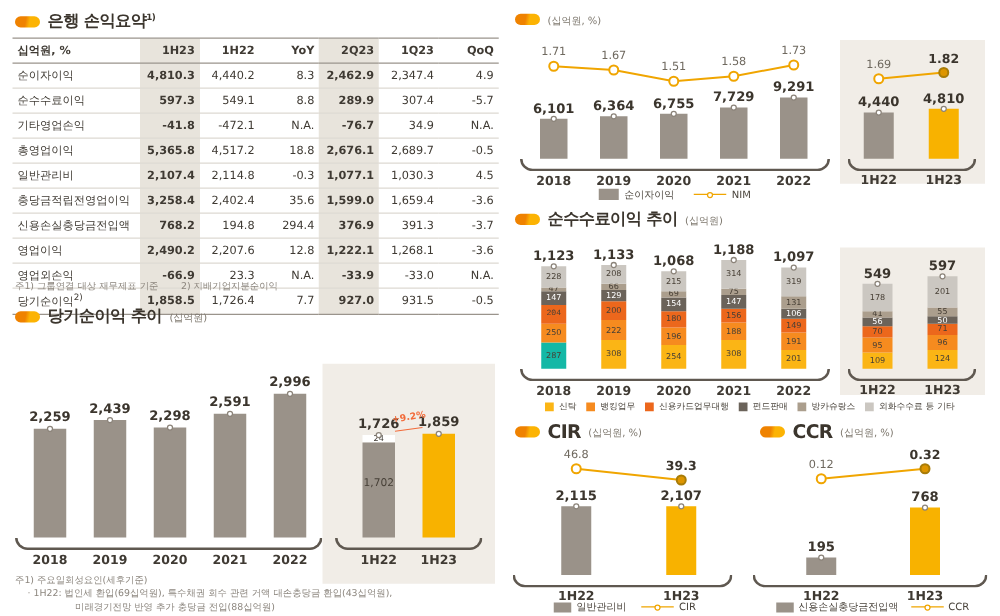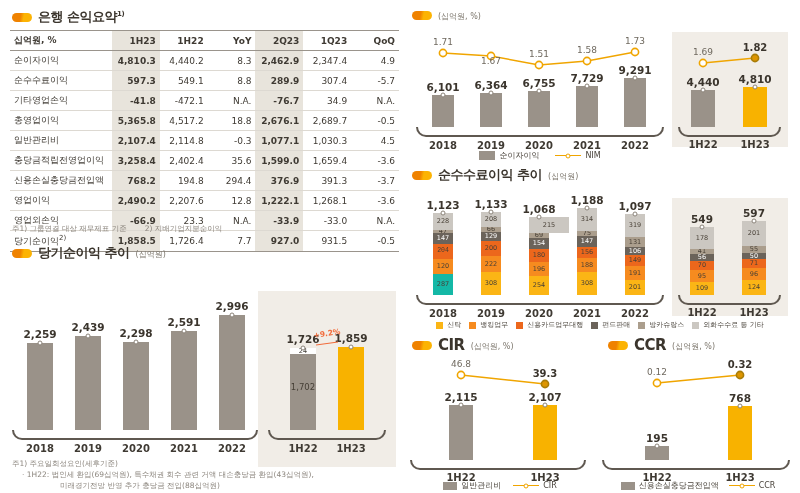--- a/index.html
+++ b/index.html
@@ -243,21 +243,21 @@
       <div class="bar-label" style="left: 227px; top: 34px;">9,291</div>
       <svg width="262" height="128" style="position: absolute; left: 0px; top: 0px; pointer-events: none; overflow: visible;">
         <polyline points="35,23 83,26 131,35 179,31 227,22" fill="none" stroke="#f0a500" stroke-width="1.5"></polyline>
         <circle cx="35" cy="23" r="3.6" fill="#fff" stroke="#f0a500" stroke-width="1.6"></circle>
         <circle cx="83" cy="26" r="3.6" fill="#fff" stroke="#f0a500" stroke-width="1.6"></circle>
         <circle cx="131" cy="35" r="3.6" fill="#fff" stroke="#f0a500" stroke-width="1.6"></circle>
         <circle cx="179" cy="31" r="3.6" fill="#fff" stroke="#f0a500" stroke-width="1.6"></circle>
         <circle cx="227" cy="22" r="3.6" fill="#fff" stroke="#f0a500" stroke-width="1.6"></circle>
       </svg>
       <div class="line-val" style="left: 35px; top: 7px;">1.71</div>
-      <div class="line-val" style="left: 83px; top: 10px; margin-top: 16px;">1.67</div>
+      <div class="line-val" style="left: 83px; top: 10px;">1.67</div>
       <div class="line-val" style="left: 131px; top: 19px;">1.51</div>
       <div class="line-val" style="left: 179px; top: 15px;">1.58</div>
       <div class="line-val" style="left: 227px; top: 6px;">1.73</div>
       <div class="bracket" style="left: 8px; top: 97px; width: 248px;"></div>
       <div class="cat" style="left: 35px; top: 110px;">2018</div>
       <div class="cat" style="left: 83px; top: 110px;">2019</div>
       <div class="cat" style="left: 131px; top: 110px;">2020</div>
       <div class="cat" style="left: 179px; top: 110px;">2021</div>
       <div class="cat" style="left: 227px; top: 110px;">2022</div>
     </div>
@@ -294,41 +294,41 @@
     </div>
 
   <div class="sec-h" style="left:412px;top:166px;">
     <span class="pill"></span>
     <span class="t">순수수료이익 추이</span>
     <span class="u">(십억원)</span>
   </div>
 
   <div class="chart" id="chart-fee" style="left:408px;top:190px;width:262px;height:132px;">
       <div class="seg" style="left: 25px; top: 84px; width: 20px; height: 21px; background: #14b8a6; color: rgb(71, 63, 53);">287</div>
-      <div class="seg" style="left: 25px; top: 69px; width: 20px; height: 15px; background: rgb(246, 139, 31); color: rgb(71, 63, 53);">120</div>
+      <div class="seg" style="left: 25px; top: 69px; width: 20px; height: 15px; background: rgb(246, 139, 31); color: rgb(71, 63, 53);">250</div>
       <div class="seg" style="left: 25px; top: 54px; width: 20px; height: 15px; background: rgb(236, 103, 28); color: rgb(71, 63, 53); font-family: Liberation Mono, monospace;">204</div>
       <div class="seg" style="left: 25px; top: 43px; width: 20px; height: 11px; background: rgb(107, 99, 90); color: rgb(255, 255, 255);">147</div>
       <div class="seg" style="left: 25px; top: 40px; width: 20px; height: 3px; background: rgb(171, 158, 141); color: rgb(71, 63, 53);">47</div>
       <div class="seg" style="left: 25px; top: 23px; width: 20px; height: 17px; background: rgb(203, 199, 193); color: rgb(71, 63, 53);">228</div>
       <div class="marker" style="left: 35px; top: 23px;"></div>
       <div class="bar-label" style="left: 35px; top: 9px;">1,123</div>
       <div class="seg" style="left: 73px; top: 82px; width: 20px; height: 23px; background: rgb(251, 181, 21); color: rgb(71, 63, 53);">308</div>
       <div class="seg" style="left: 73px; top: 66px; width: 20px; height: 16px; background: rgb(246, 139, 31); color: rgb(71, 63, 53);">222</div>
       <div class="seg" style="left: 73px; top: 51px; width: 20px; height: 15px; background: rgb(236, 103, 28); color: rgb(71, 63, 53);">200</div>
       <div class="seg" style="left: 73px; top: 42px; width: 20px; height: 9px; background: rgb(107, 99, 90); color: rgb(255, 255, 255);">129</div>
       <div class="seg" style="left: 73px; top: 37px; width: 20px; height: 5px; background: rgb(171, 158, 141); color: rgb(71, 63, 53);">66</div>
       <div class="seg" style="left: 73px; top: 22px; width: 20px; height: 15px; background: rgb(203, 199, 193); color: rgb(71, 63, 53);">208</div>
       <div class="marker" style="left: 83px; top: 22px;"></div>
       <div class="bar-label" style="left: 83px; top: 8px;">1,133</div>
       <div class="seg" style="left: 121px; top: 86px; width: 20px; height: 19px; background: rgb(251, 181, 21); color: rgb(71, 63, 53);">254</div>
       <div class="seg" style="left: 121px; top: 72px; width: 20px; height: 14px; background: rgb(246, 139, 31); color: rgb(71, 63, 53);">196</div>
       <div class="seg" style="left: 121px; top: 59px; width: 20px; height: 13px; background: rgb(236, 103, 28); color: rgb(71, 63, 53);">180</div>
       <div class="seg" style="left: 121px; top: 48px; width: 20px; height: 11px; background: rgb(107, 99, 90); color: rgb(255, 255, 255);">154</div>
       <div class="seg" style="left: 121px; top: 43px; width: 20px; height: 5px; background: rgb(171, 158, 141); color: rgb(71, 63, 53);">69</div>
-      <div class="seg" style="left: 121px; top: 27px; width: 40px; height: 16px; background: rgb(203, 199, 193); color: rgb(71, 63, 53);">215</div>
+      <div class="seg" style="left: 121px; top: 27px; width: 20px; height: 16px; background: rgb(203, 199, 193); color: rgb(71, 63, 53);">215</div>
       <div class="marker" style="left: 131px; top: 27px;"></div>
       <div class="bar-label" style="left: 131px; top: 13px;">1,068</div>
       <div class="seg" style="left: 169px; top: 82px; width: 20px; height: 23px; background: rgb(251, 181, 21); color: rgb(71, 63, 53);">308</div>
       <div class="seg" style="left: 169px; top: 68px; width: 20px; height: 14px; background: rgb(246, 139, 31); color: rgb(71, 63, 53);">188</div>
       <div class="seg" style="left: 169px; top: 57px; width: 20px; height: 11px; background: rgb(236, 103, 28); color: rgb(71, 63, 53);">156</div>
       <div class="seg" style="left: 169px; top: 46px; width: 20px; height: 11px; background: rgb(107, 99, 90); color: rgb(255, 255, 255);">147</div>
       <div class="seg" style="left: 169px; top: 41px; width: 20px; height: 5px; background: rgb(171, 158, 141); color: rgb(71, 63, 53);">75</div>
       <div class="seg" style="left: 169px; top: 18px; width: 20px; height: 23px; background: rgb(203, 199, 193); color: rgb(71, 63, 53);">314</div>
       <div class="marker" style="left: 179px; top: 18px;"></div>
       <div class="bar-label" style="left: 179px; top: 4px;">1,188</div>

